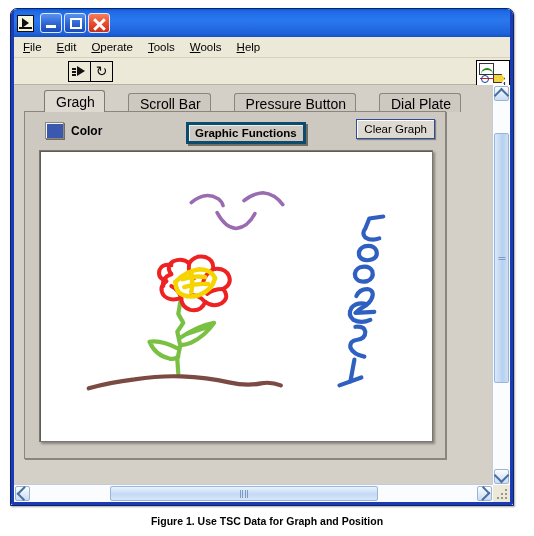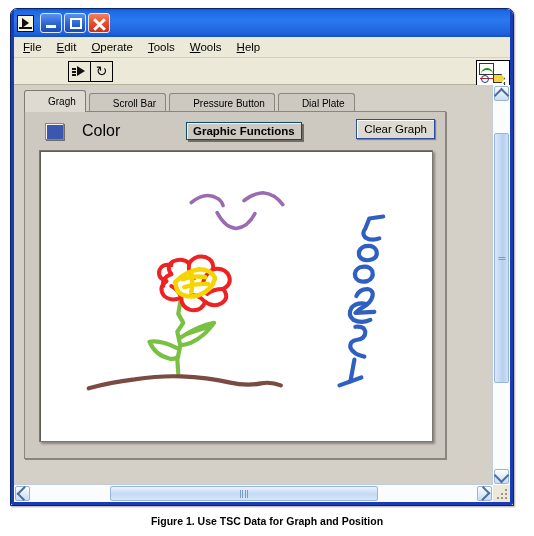--- a/index.html
+++ b/index.html
@@ -182,26 +182,27 @@
     position:absolute;left:10px;top:5px;
     height:22px;display:flex;align-items:flex-end;
   }
   .tab{
     height:19px;
     background:#cdc9c0;
     border:1px solid #8a867d;
     border-bottom:none;
     border-radius:3px 3px 0 0;
     box-sizing:border-box;
-    font-size:10px;color:#000;
-    padding:2px 9px 0 23px;
+    font-size:14px;color:#000;
+    padding:2px 9px 0 11px;
     margin-right:3px;
     cursor:pointer;
     white-space:nowrap;
     line-height:16px;
+    margin-left:20px;
   }
   .tab.active{
     background:#dedad2;
     height:22px;
     border-color:#7d7a72;
     line-height:18px;
     position:relative;z-index:3;
   }
 
   
@@ -217,27 +218,27 @@
   
   #color-control{position:absolute;left:20px;top:10px;display:flex;align-items:center;}
   #color-swatch{
     width:19px;height:17px;
     background:#3a58ad;
     border:1px solid #8a867d;
     box-shadow:inset 1px 1px 0 #f5f3ef, 1px 1px 0 #6f6c66;
     box-sizing:border-box;
     cursor:pointer;
   }
-  #color-label{font-size:16px;color:#000;margin-left:18px;}
+  #color-label{font-size:12px;color:#000;margin-left:7px;font-weight:bold;}
 
   
   #graphic-functions{
     position:absolute;left:161px;top:10px;
     background:#cdc9c0;
-    border:1px solid #0c4a6e;
+    border:3px solid #0c4a6e;
     box-shadow:inset 1px 1px 0 #f2f0ea, 2px 2px 0 rgba(80,78,72,.75);
     font-size:11.5px;font-weight:bold;color:#000;
     padding:2px 6px;
     box-sizing:border-box;
     cursor:pointer;
     white-space:nowrap;
   }
 
   
   #clear-graph{

